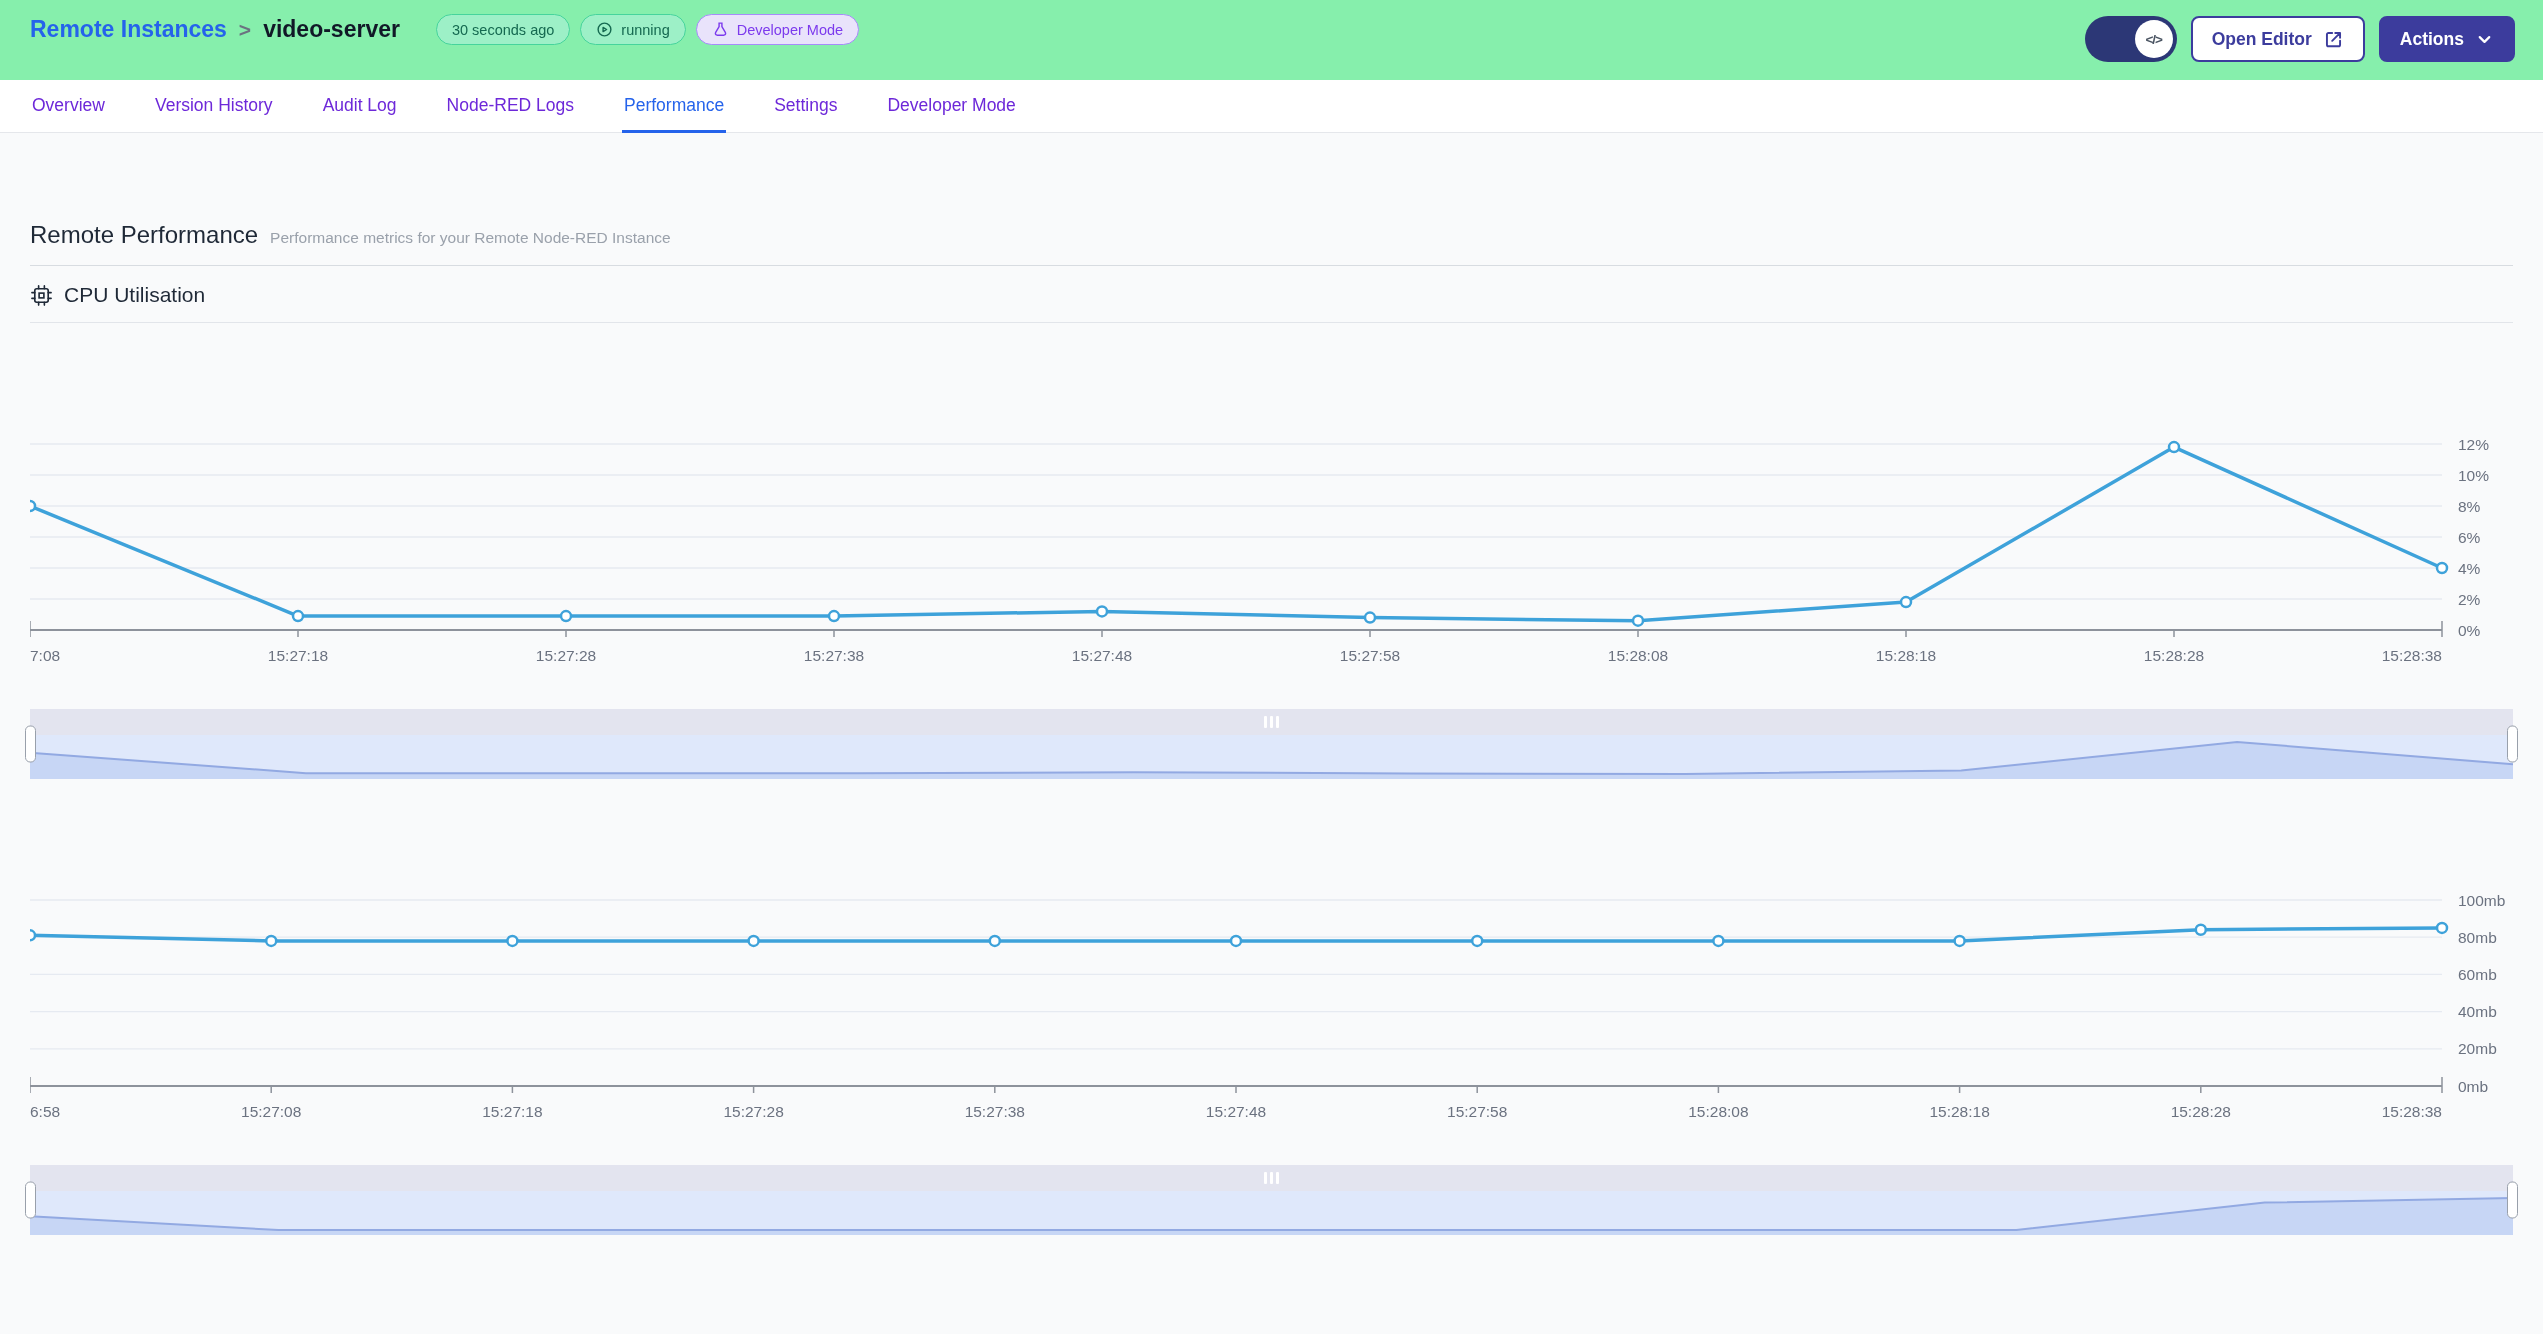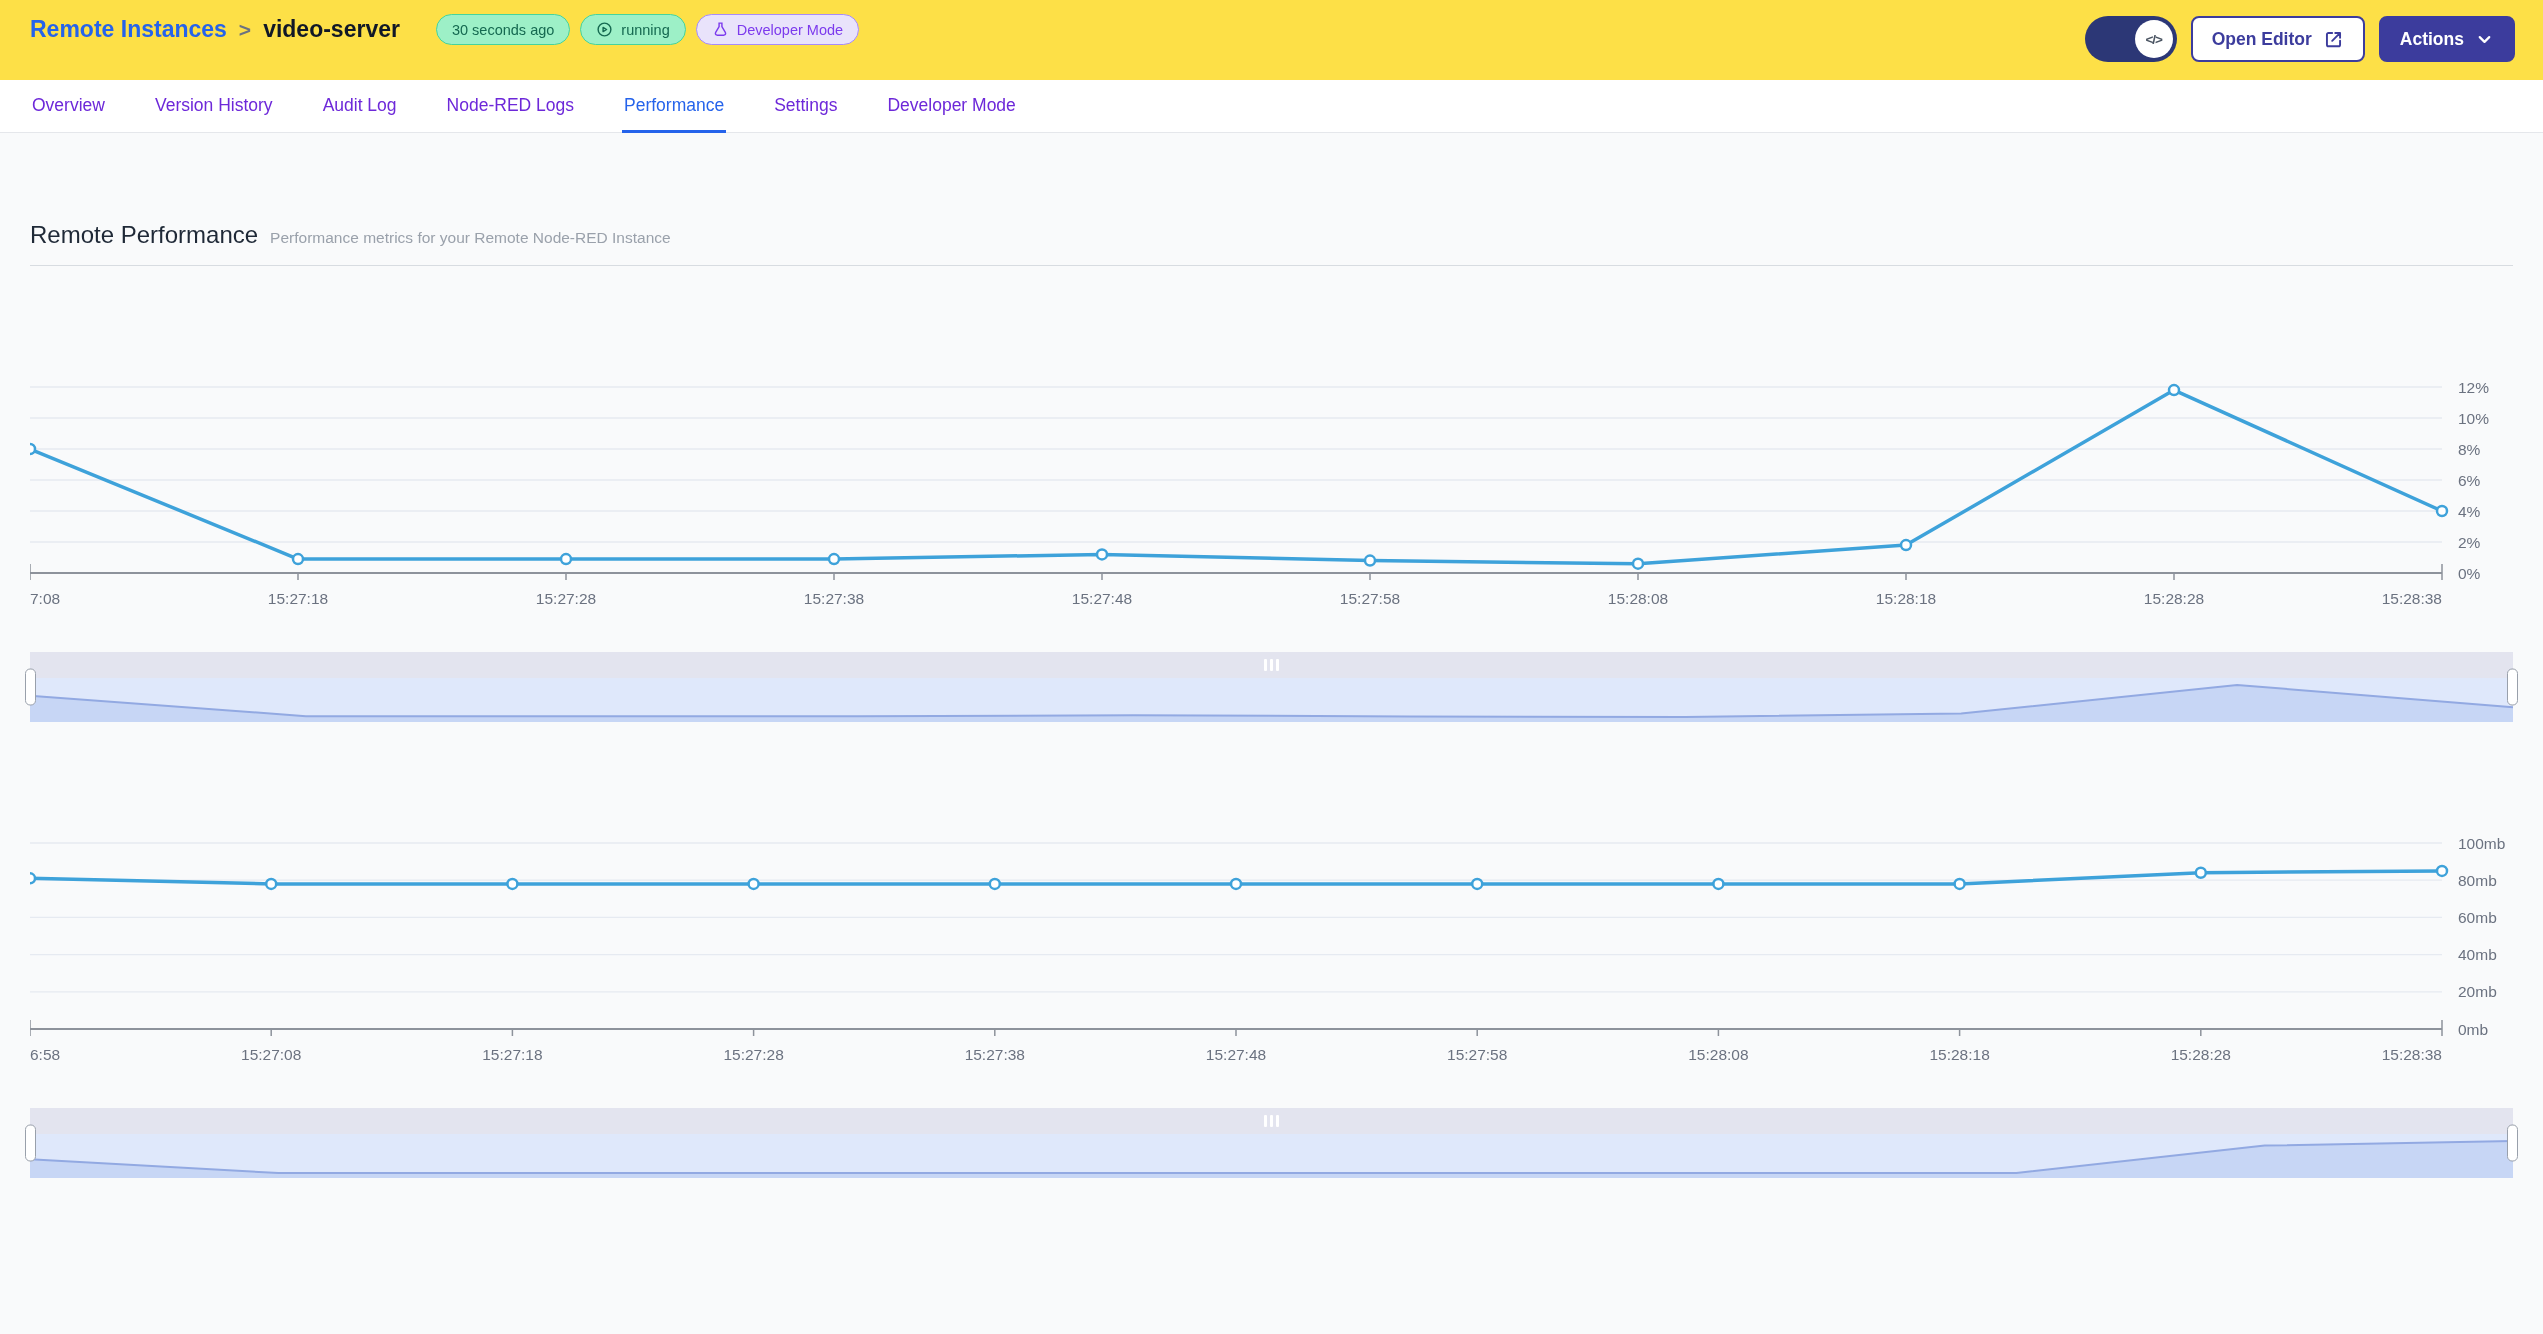--- a/index.html
+++ b/index.html
@@ -7,21 +7,21 @@
   body {
     width:2543px; height:1334px; overflow:hidden;
     background:#ffffff; color:#1f2937;
     font-family:"Liberation Sans", sans-serif;
     display:flex; flex-direction:column;
   }
   svg { font-family:inherit; display:block; }
 
   
   header { display:flex; justify-content:space-between; align-items:flex-start;
-           padding:14px 28px 18px 30px; background:#fde047; }
+           padding:14px 28px 18px 30px; background:#86efac; }
   .title-row { display:flex; align-items:center; }
   .breadcrumb-link { color:#2563eb; font-size:23px; font-weight:700; text-decoration:none; cursor:pointer; }
   .crumb-sep { color:#6b7280; font-size:21px; font-weight:600; margin:0 12px; }
   .instance-name { color:#111827; font-size:23px; font-weight:700; }
   .badges { display:flex; align-items:center; gap:10px; margin-left:36px; }
   .badge { display:inline-flex; align-items:center; gap:8px; height:31px; padding:8px 15px;
            border-radius:16px; font-size:14.5px; font-weight:500; white-space:nowrap; }
   .badge.green { background:#9df0c7; border:1px solid #46d49c; color:#156950; }
   .badge.purple { background:#e9e3fb; border:1px solid #a78bfa; color:#7c3aed; }
   .badge svg { flex:0 0 auto; }
@@ -133,20 +133,28 @@
   <button class="tab">Developer Mode</button>
 </nav>
 
 <main>
   <div class="section-header">
     <h2>Remote Performance</h2>
     <span class="section-sub">Performance metrics for your Remote Node-RED Instance</span>
   </div>
 
   <section>
+    <div class="chart-title">
+      <svg width="23" height="23" viewBox="0 0 24 24" fill="none" stroke="#1f2937" stroke-width="1.7" stroke-linecap="round">
+          <rect x="5" y="5" width="14" height="14" rx="2"></rect>
+          <rect x="9.5" y="9.5" width="5" height="5"></rect>
+          <path d="M9 2v3M15 2v3M9 19v3M15 19v3M2 9h3M2 15h3M19 9h3M19 15h3"></path>
+        </svg>
+      <h3>CPU Utilisation</h3>
+    </div>
     <div class="chart-holder">
         <svg width="2483" height="352">
           <line x1="0" y1="121" x2="2412" y2="121" stroke="#e6eaf1" stroke-width="1.3"></line>
           <text x="2428" y="126.5" fill="#6b7280" font-size="15.5">12%</text>
           <line x1="0" y1="152" x2="2412" y2="152" stroke="#e6eaf1" stroke-width="1.3"></line>
           <text x="2428" y="157.5" fill="#6b7280" font-size="15.5">10%</text>
           <line x1="0" y1="183" x2="2412" y2="183" stroke="#e6eaf1" stroke-width="1.3"></line>
           <text x="2428" y="188.5" fill="#6b7280" font-size="15.5">8%</text>
           <line x1="0" y1="214" x2="2412" y2="214" stroke="#e6eaf1" stroke-width="1.3"></line>
           <text x="2428" y="219.5" fill="#6b7280" font-size="15.5">6%</text>

